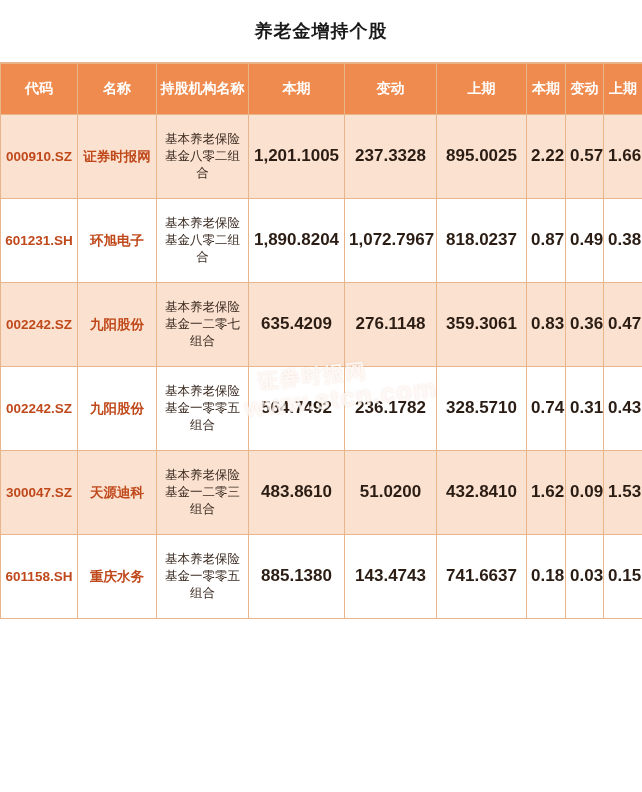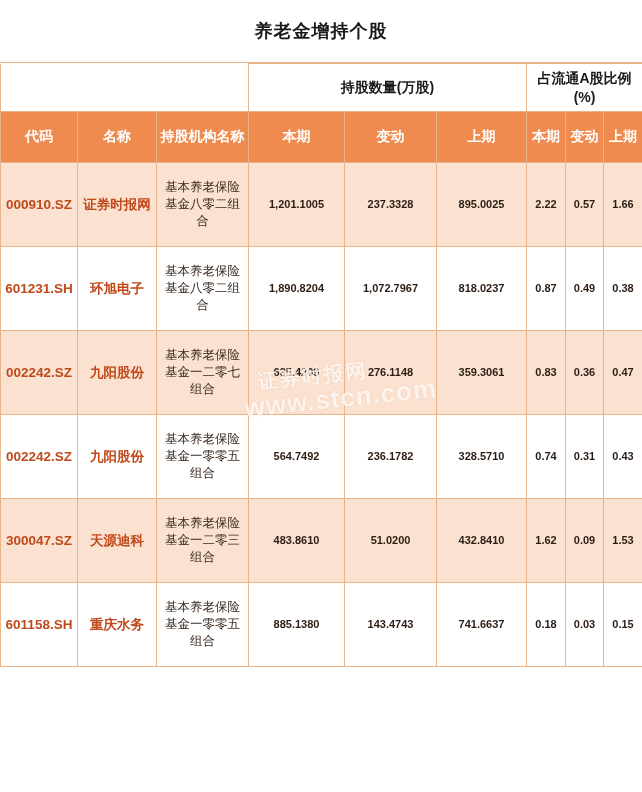--- a/index.html
+++ b/index.html
@@ -87,21 +87,21 @@
     text-align: center;
   }
   td.org {
     color: #3a2a20;
     font-size: 12.5px;
     line-height: 1.35;
   }
   td.num {
     color: #2b1d14;
     font-weight: bold;
-    font-size: 11px;
+    font-size: 17px;
     margin-top: 12px;
   }
   .wm {
     position: absolute;
     left: 243px;
     top: 360px;
     font-size: 26px;
     font-weight: bold;
     color: rgba(255,255,255,0.78);
     letter-spacing: 1px;
@@ -128,26 +128,20 @@
       <col style="width:79px">
       <col style="width:92px">
       <col style="width:96px">
       <col style="width:92px">
       <col style="width:90px">
       <col style="width:39px">
       <col style="width:38px">
       <col style="width:39px">
     </colgroup>
     <thead>
-      <tr class="grp-row">
-        <th class="blank" colspan="3"></th>
-        <th colspan="3">持股数量(万股)</th>
-        <th colspan="3" style="white-space:pre-line">占流通A股比例
-(%)</th>
-      </tr>
       <tr class="hdr-row">
         <th>代码</th>
         <th>名称</th>
         <th>持股机构名称</th>
         <th>本期</th>
         <th>变动</th>
         <th>上期</th>
         <th>本期</th>
         <th>变动</th>
         <th>上期</th>

